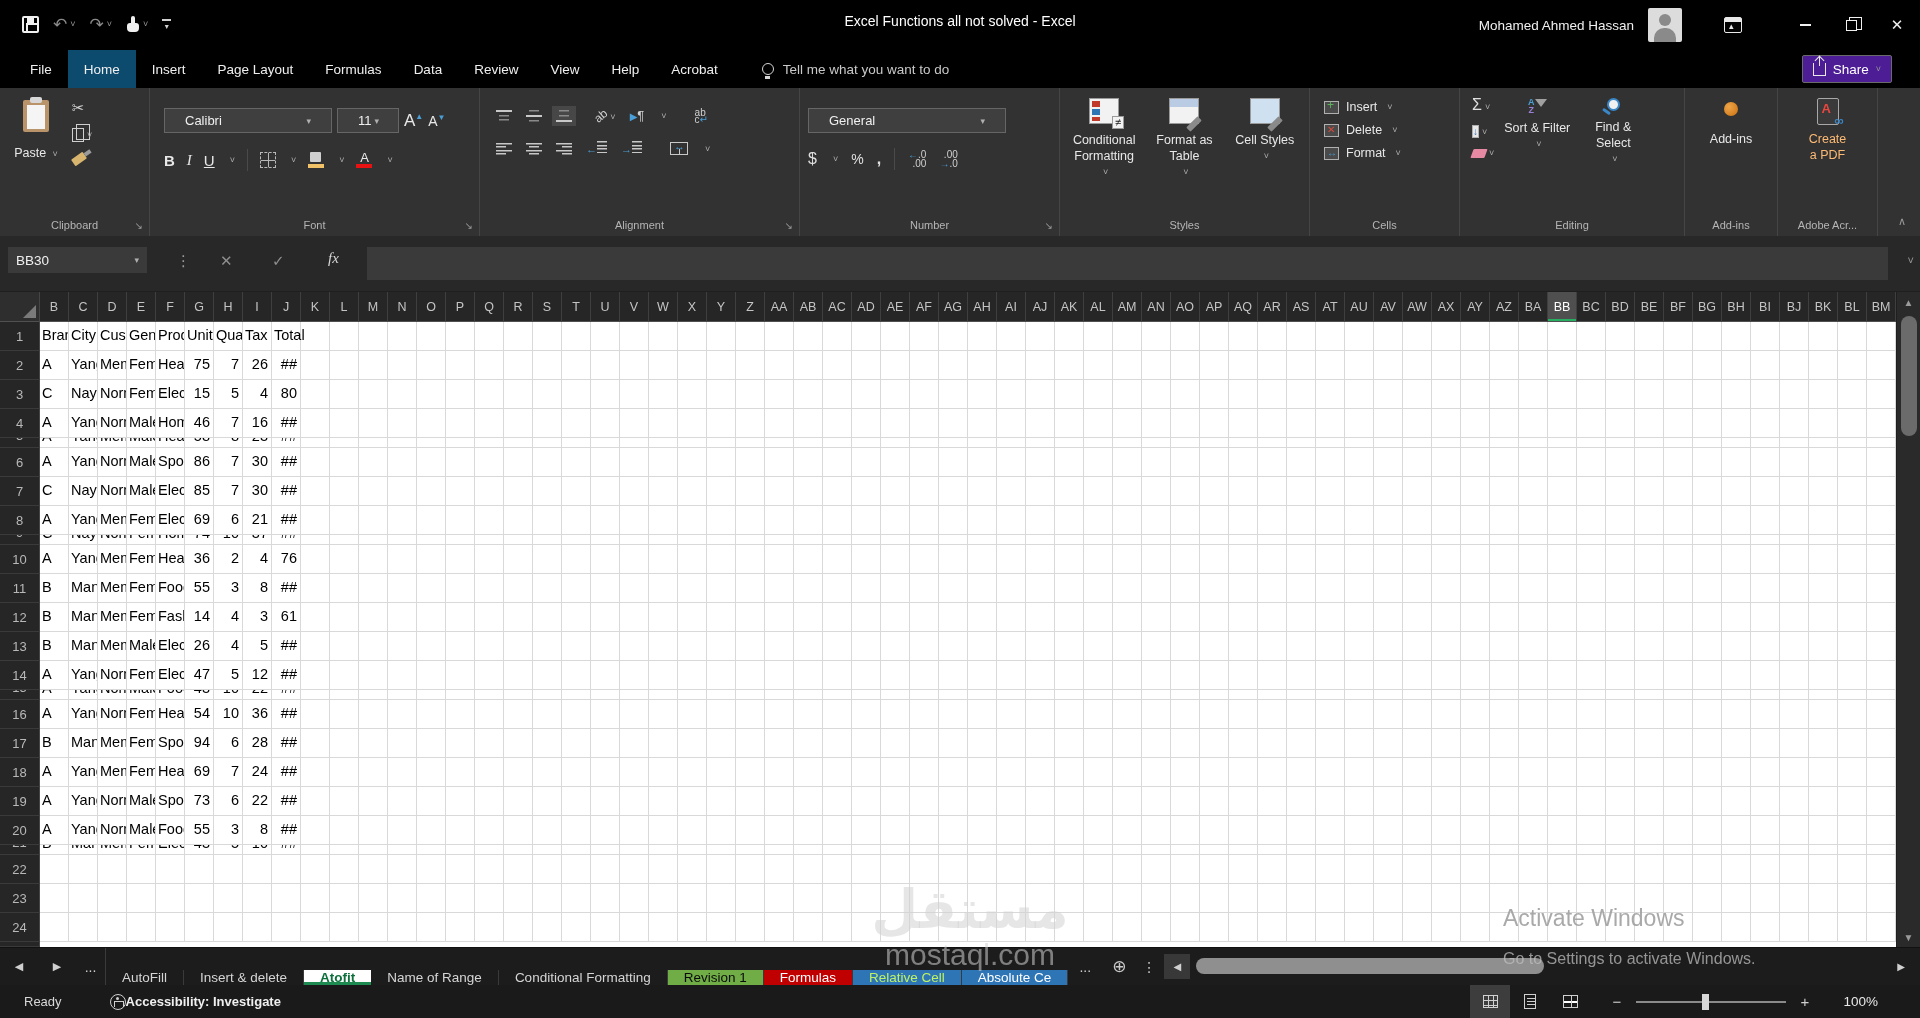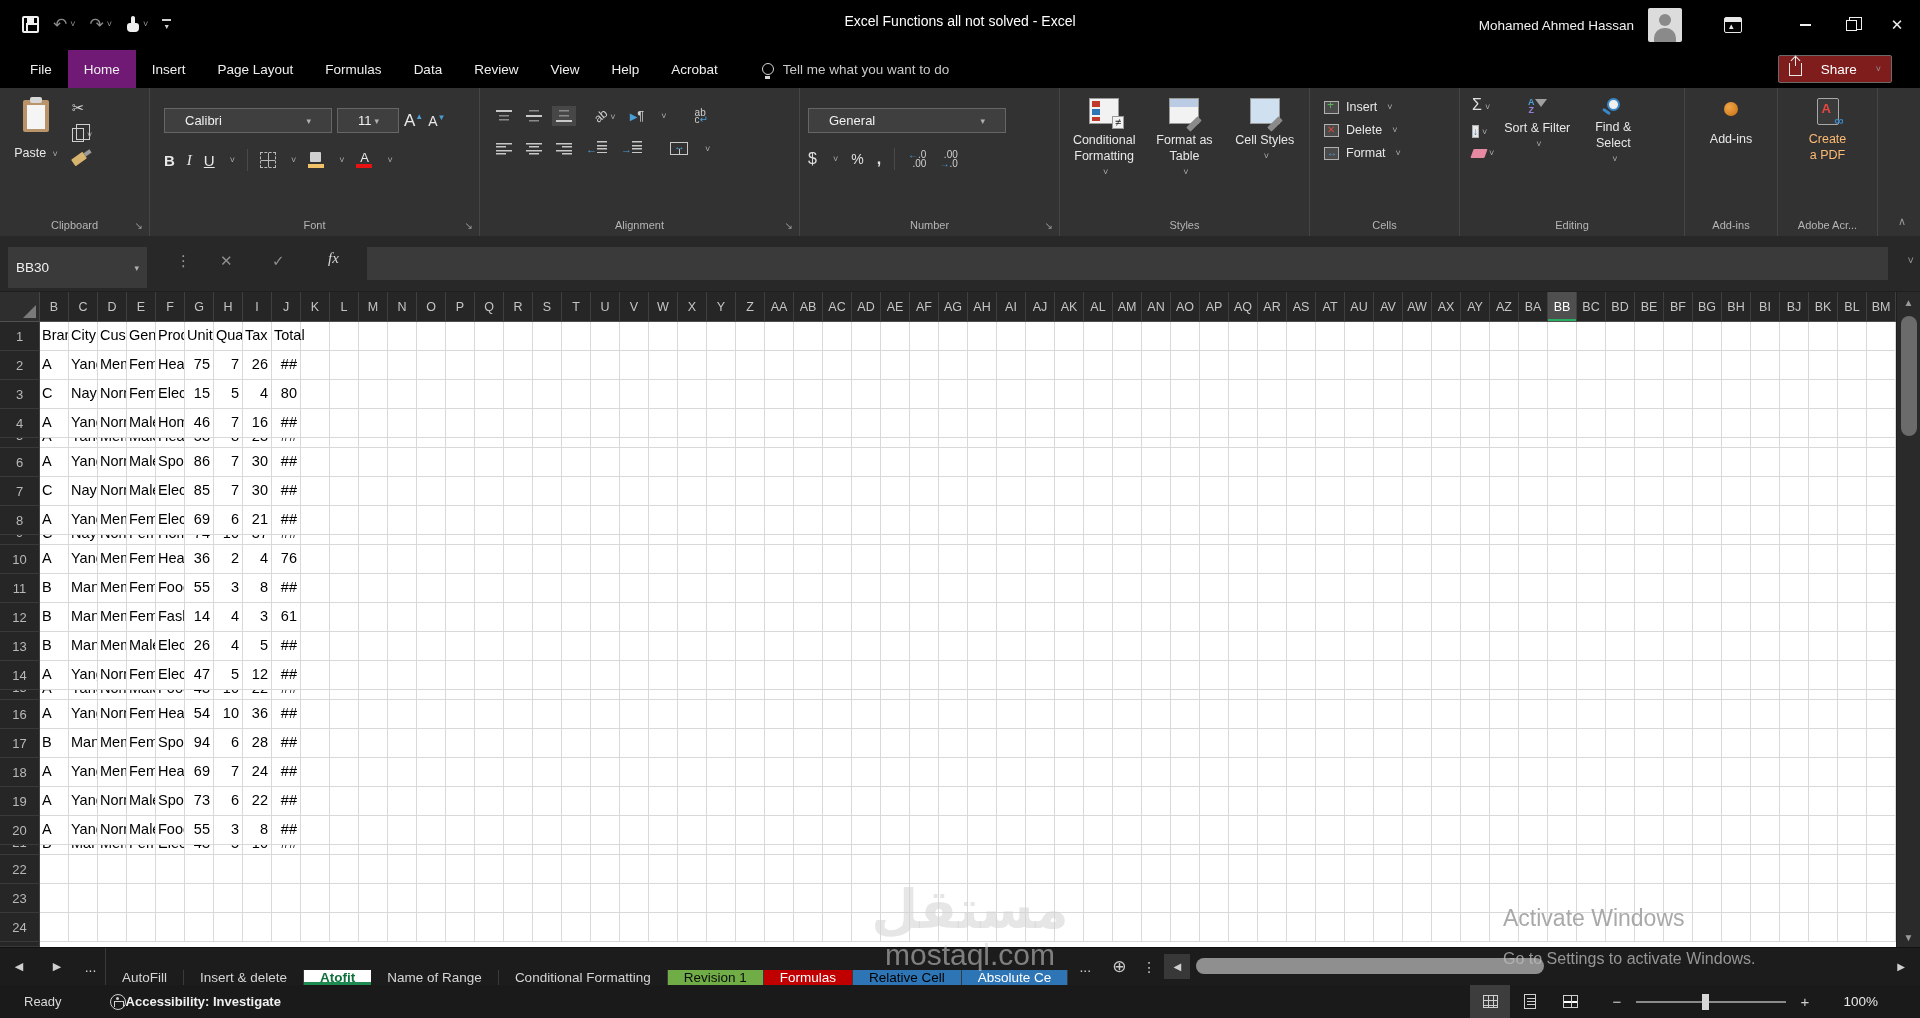--- a/index.html
+++ b/index.html
@@ -39,25 +39,25 @@
   .ribdisp:after{content:"▴";position:absolute;left:4px;top:3px;font-size:9px;color:#e8e8e8;}
   .winbtn{width:46px;height:50px;display:flex;align-items:center;justify-content:center;color:#f0f0f0;}
   .minbar{width:11px;height:2px;background:#f0f0f0;}
   .restore{width:11px;height:11px;border:1.5px solid #f0f0f0;position:relative;background:#000;}
   .restore:before{content:"";position:absolute;left:2px;top:-4px;width:11px;height:11px;border:1.5px solid #f0f0f0;z-index:-1;}
   .closex{font-size:15px;}
   
   #tabrow{position:absolute;left:0;top:50px;width:1920px;height:38px;background:#000;display:flex;align-items:stretch;z-index:4;}
   .rtab{padding:0 16px;display:flex;align-items:center;font-size:13.5px;color:#efefef;cursor:default;}
   .rtab:first-child{margin-left:14px;}
-  .rtab.active{background:#701a75;}
+  .rtab.active{background:#0c4a6e;}
   #tellme{display:flex;align-items:center;gap:9px;margin-left:28px;color:#c9c9c9;font-size:13.5px;}
   .bulb{width:12px;height:12px;border:1.5px solid #d5d5d5;border-radius:50%;position:relative;}
   .bulb:after{content:"";position:absolute;left:2.5px;bottom:-5px;width:5px;height:3px;background:#d5d5d5;}
-  #share-btn{position:absolute;right:28px;top:5px;height:28px;padding:4px 10px;background:#7f1d1d;border:1px solid #6a6a6a;border-radius:2px;display:flex;align-items:center;gap:19px;color:#fff;font-size:13.5px;}
+  #share-btn{position:absolute;right:28px;top:5px;height:28px;padding:4px 10px;background:#4c1d95;border:1px solid #6a6a6a;border-radius:2px;display:flex;align-items:center;gap:7px;color:#fff;font-size:13.5px;}
   .share-ico{width:13px;height:13px;border:1.5px solid #e8e8e8;border-top:none;position:relative;}
   .share-ico:before{content:"";position:absolute;left:5px;top:-6px;width:1.5px;height:9px;background:#e8e8e8;}
   .share-ico:after{content:"";position:absolute;left:2px;top:-6px;width:6px;height:6px;border-top:1.5px solid #e8e8e8;border-left:1.5px solid #e8e8e8;transform:rotate(45deg);}
   
   #ribbon{position:absolute;left:0;top:88px;width:1920px;height:148px;background:#323232;display:flex;z-index:3;}
   .rgroup{position:relative;height:100%;border-right:1px solid #454545;padding-top:6px;}
   .glabel{position:absolute;bottom:5px;left:0;width:100%;text-align:center;font-size:11px;color:#b5b5b5;}
   .launcher{position:absolute;bottom:5px;right:6px;font-size:10px;color:#9a9a9a;}
   .chev{font-size:9px;color:#b0b0b0;margin-left:3px;}
   .combo{background:#3f3f3f;border:1px solid #666;height:25px;display:flex;align-items:center;padding:0 20px;color:#f0f0f0;font-size:13px;justify-content:space-between;}
@@ -156,21 +156,21 @@
   
   .g-adobe{width:100px;display:flex;flex-direction:column;align-items:center;padding-top:10px;border-right:1px solid #454545;}
   .pdf-ico{width:22px;height:27px;border:1.5px solid #a8a8a8;border-radius:2px;position:relative;margin-bottom:6px;background:#3a3a3a;}
   .pdf-ico:before{content:"A";position:absolute;left:4px;top:2px;color:#e8473f;font-size:13px;font-weight:bold;}
   .pdf-ico:after{content:"∞";position:absolute;right:-6px;bottom:-4px;color:#3a87c8;font-size:13px;font-weight:bold;}
   .pdf-lbl{font-size:12.5px;color:#fdba74;text-align:center;line-height:16px;}
   .rib-tail{flex:1;position:relative;}
   .collapse-rib{position:absolute;right:14px;bottom:8px;color:#9a9a9a;font-size:11px;}
   
   #fbar{position:absolute;left:0;top:236px;width:1920px;height:56px;background:#282828;border-bottom:1px solid #1f1f1f;z-index:3;}
-  #namebox{position:absolute;left:8px;top:11px;width:139px;height:41px;background:#3a3a3a;display:flex;align-items:center;padding:4px 8px;color:#f0f0f0;font-size:13.5px;justify-content:space-between;}
+  #namebox{position:absolute;left:8px;top:11px;width:139px;height:26px;background:#3a3a3a;display:flex;align-items:center;padding:4px 8px;color:#f0f0f0;font-size:13.5px;justify-content:space-between;}
   .fb-dots{position:absolute;left:176px;top:16px;color:#9a9a9a;font-size:15px;letter-spacing:0;}
   .fb-x{position:absolute;left:220px;top:16px;color:#8f8f8f;font-size:15px;}
   .fb-ok{position:absolute;left:272px;top:16px;color:#8f8f8f;font-size:15px;}
   .fb-fx{position:absolute;left:328px;top:14px;color:#d8d8d8;font-size:15px;font-family:"Liberation Serif",serif;font-style:italic;}
   #fxfield{position:absolute;left:367px;top:11px;width:1521px;height:33px;background:#3a3a3a;}
   .fb-exp{position:absolute;right:6px;top:18px;color:#9a9a9a;font-size:11px;}
   
   #grid{position:absolute;left:0;top:292px;width:1920px;height:655px;background:#262626;overflow:hidden;z-index:2;}
   #colhead{display:flex;height:30px;background:#262626;}
   .corner{width:40px;height:30px;background:#2e2e2e;border-right:1px solid #454545;border-bottom:1px solid #505050;position:relative;}
@@ -2321,21 +2321,21 @@
     <span class="sb-arrow">▶</span>
     <span class="sb-ell">...</span>
     <span id="stabs" style="display:flex;align-items:flex-end;">
         <div class="stab">AutoFill</div>
         <div class="stab">Insert &amp; delete</div>
         <div class="stab active">Atofit</div>
         <div class="stab">Name of Range</div>
         <div class="stab">Conditional Formatting</div>
         <div class="stab" style="background: rgb(112, 173, 71); color: rgb(10, 10, 10);">Revision 1</div>
         <div class="stab" style="background: rgb(192, 0, 0); color: rgb(255, 255, 255);">Formulas</div>
-        <div class="stab" style="background: rgb(46, 117, 182); color: #000000;">Relative Cell</div>
+        <div class="stab" style="background: rgb(46, 117, 182); color: #bef264;">Relative Cell</div>
         <div class="stab" style="background: rgb(46, 117, 182); color: rgb(255, 255, 255);">Absolute Ce</div>
       </span>
     <span class="sb-ell2">...</span>
     <span class="sb-plus">⊕</span>
     <span class="sb-dots">⋮</span>
     <span class="hs-left">◀</span>
     <span id="hs-track">
         <span id="hs-thumb"></span>
       </span>
     <span class="hs-right">▶</span>

